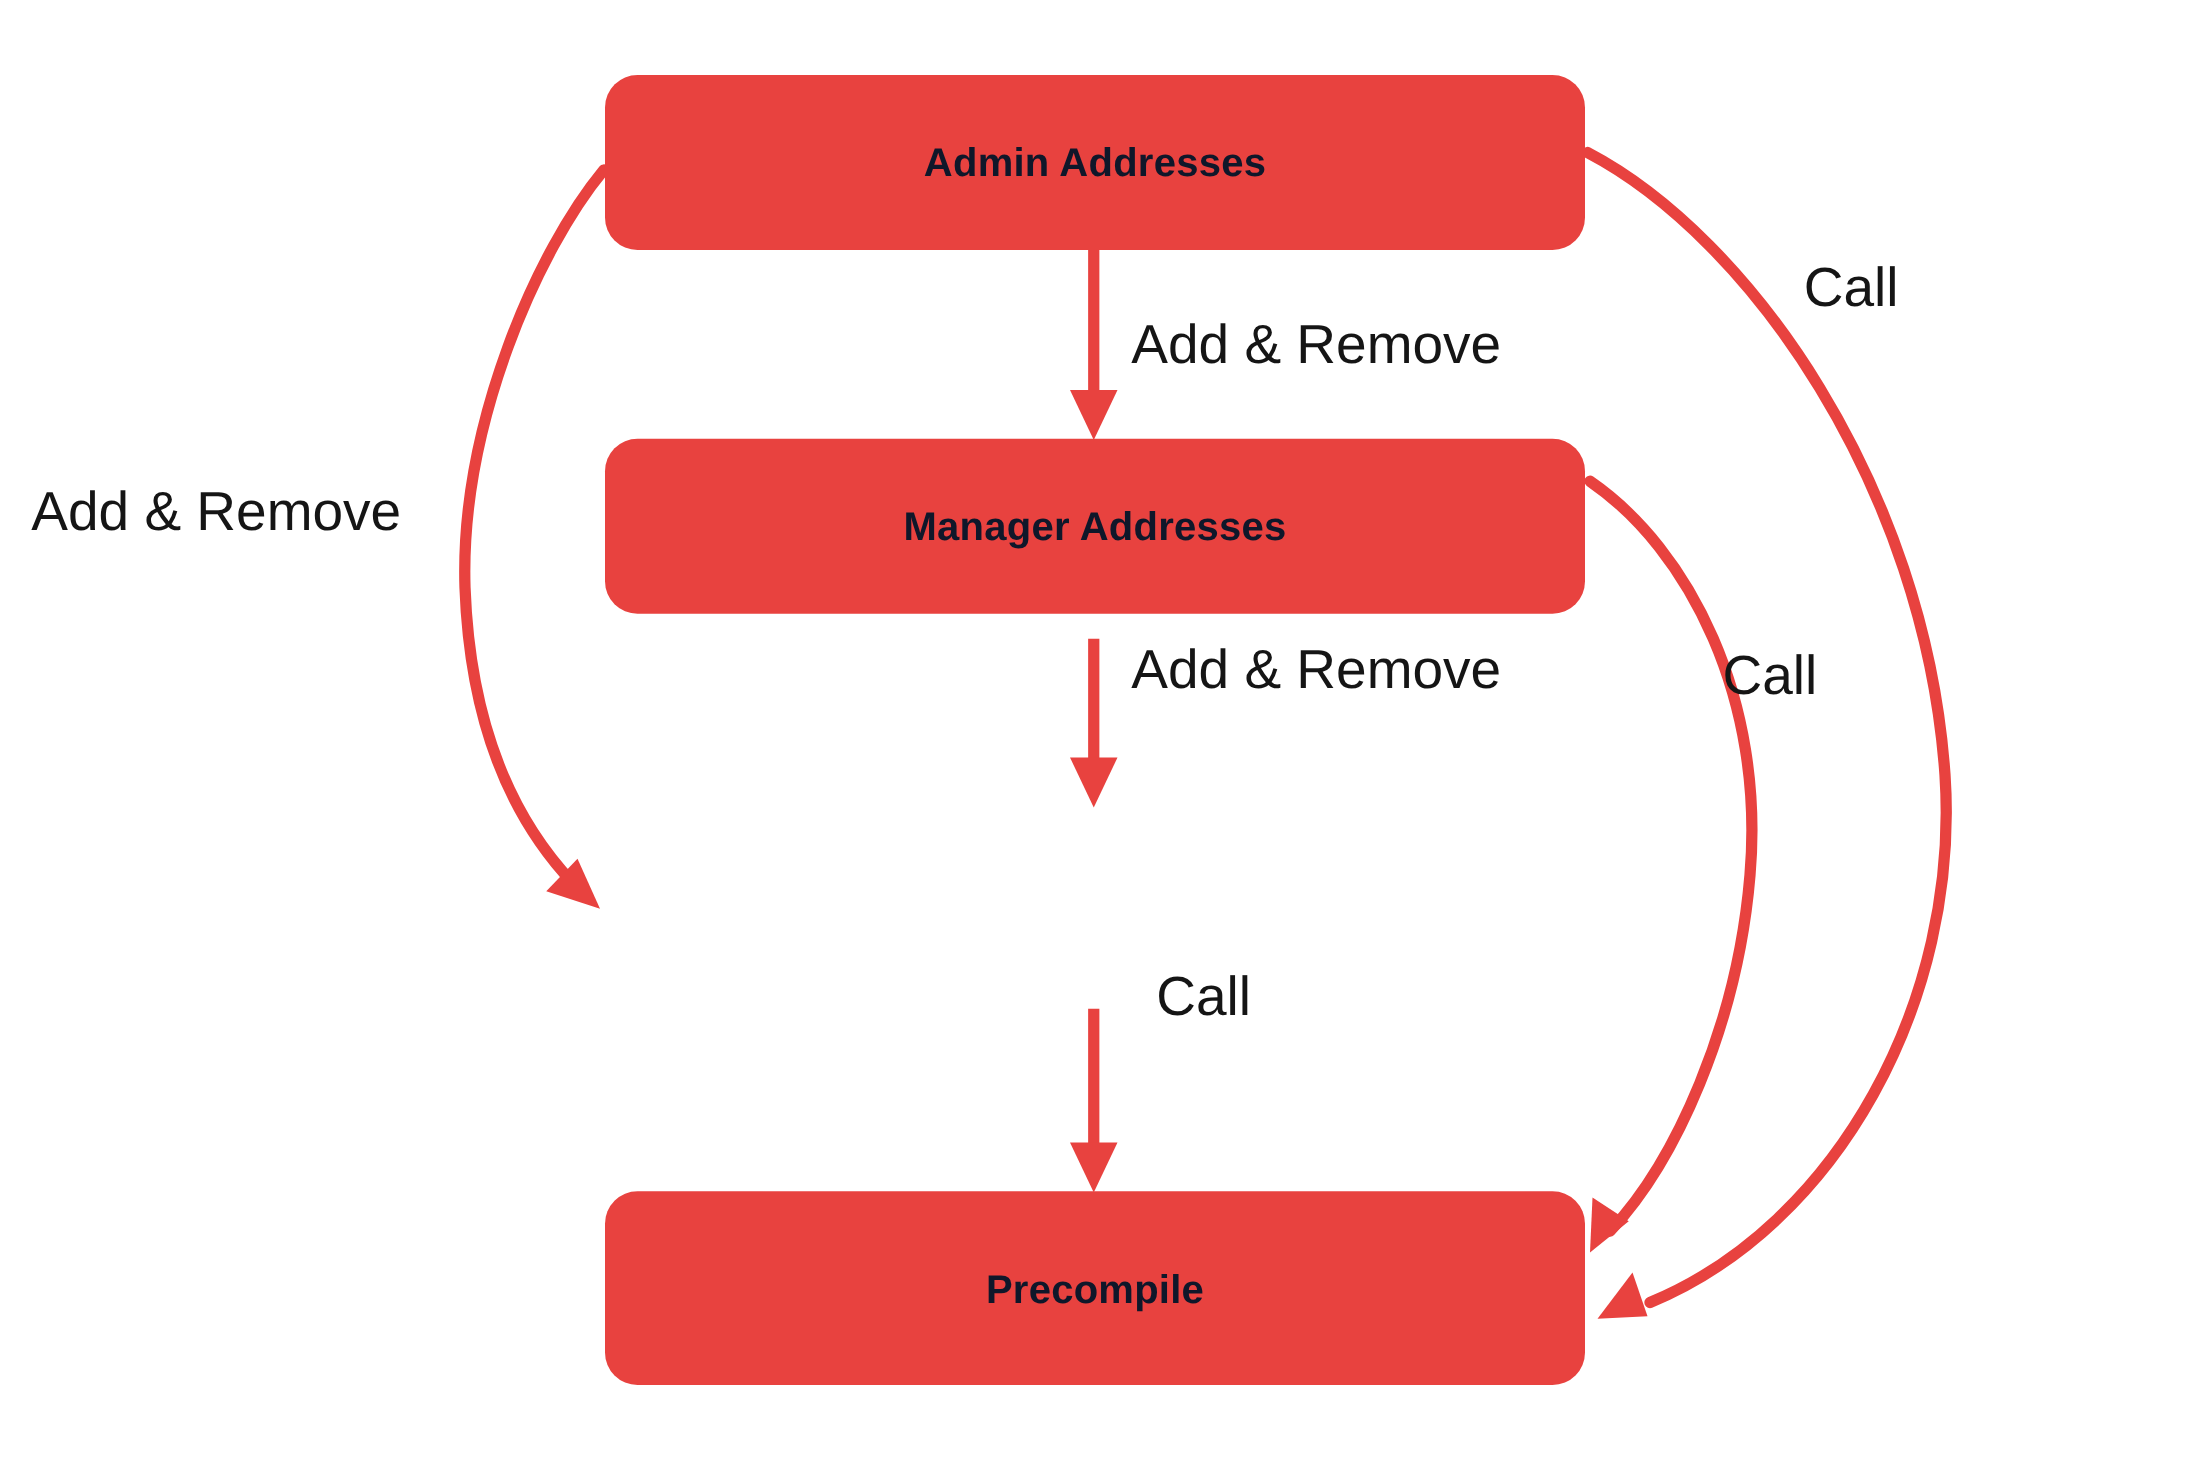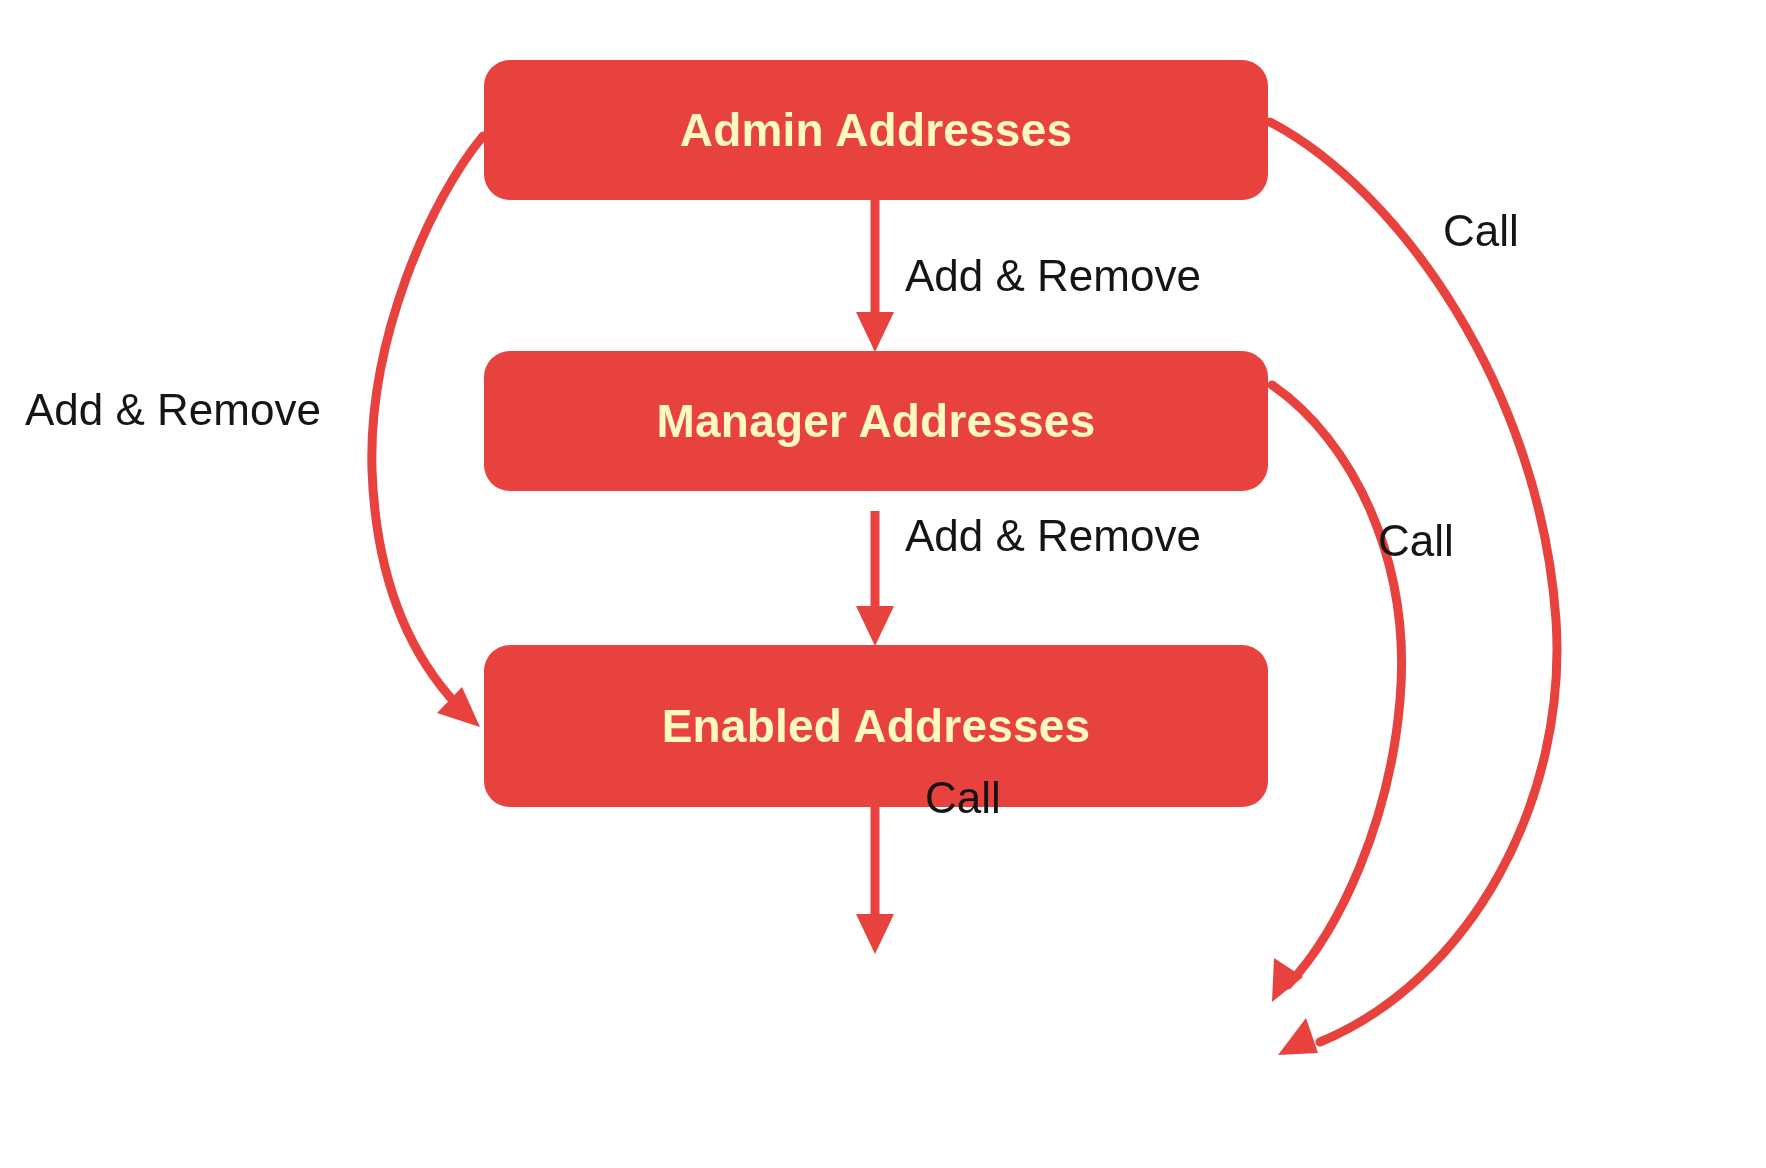--- a/index.html
+++ b/index.html
@@ -30,24 +30,24 @@
   .node {
     position: absolute;
     box-sizing: border-box;
     background: #e8423f;
     border-radius: 26px;
     display: flex;
     align-items: center;
     justify-content: center;
   }
   .node-label {
-    color: #fef9c3;
+    color: #0f172a;
     font-family: "Liberation Sans", sans-serif;
     font-weight: bold;
-    font-size: 46px;
+    font-size: 32px;
     letter-spacing: 0.2px;
     line-height: 1;
     white-space: nowrap;
     text-align: center;
   }
   .edge-label {
     position: absolute;
     color: #151515;
     font-family: "Liberation Sans", sans-serif;
     font-weight: normal;
@@ -108,24 +108,24 @@
   </svg>
 
   <div class="node" id="node-admin">
     <span class="node-label">Admin Addresses</span>
   </div>
 
   <div class="node" id="node-manager">
     <span class="node-label">Manager Addresses</span>
   </div>
 
-  <div class="node" id="node-enabled">
-    <span class="node-label">Enabled Addresses</span>
+
+  <div class="node" id="node-precompile">
+    <span class="node-label">Precompile</span>
   </div>
-
 
   <div class="edge-label" id="label-admin-manager">Add &amp; Remove</div>
 
   <div class="edge-label" id="label-manager-enabled">Add &amp; Remove</div>
 
   <div class="edge-label" id="label-enabled-precompile">Call</div>
 
   <div class="edge-label" id="label-admin-enabled">Add &amp; Remove</div>
 
   <div class="edge-label" id="label-admin-precompile">Call</div>

